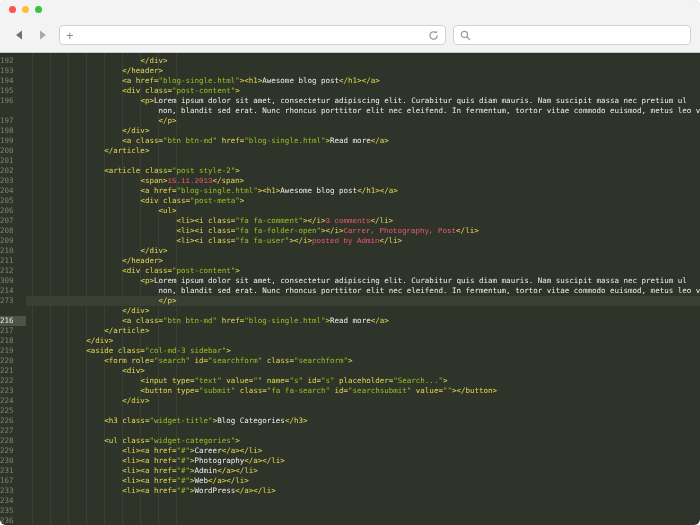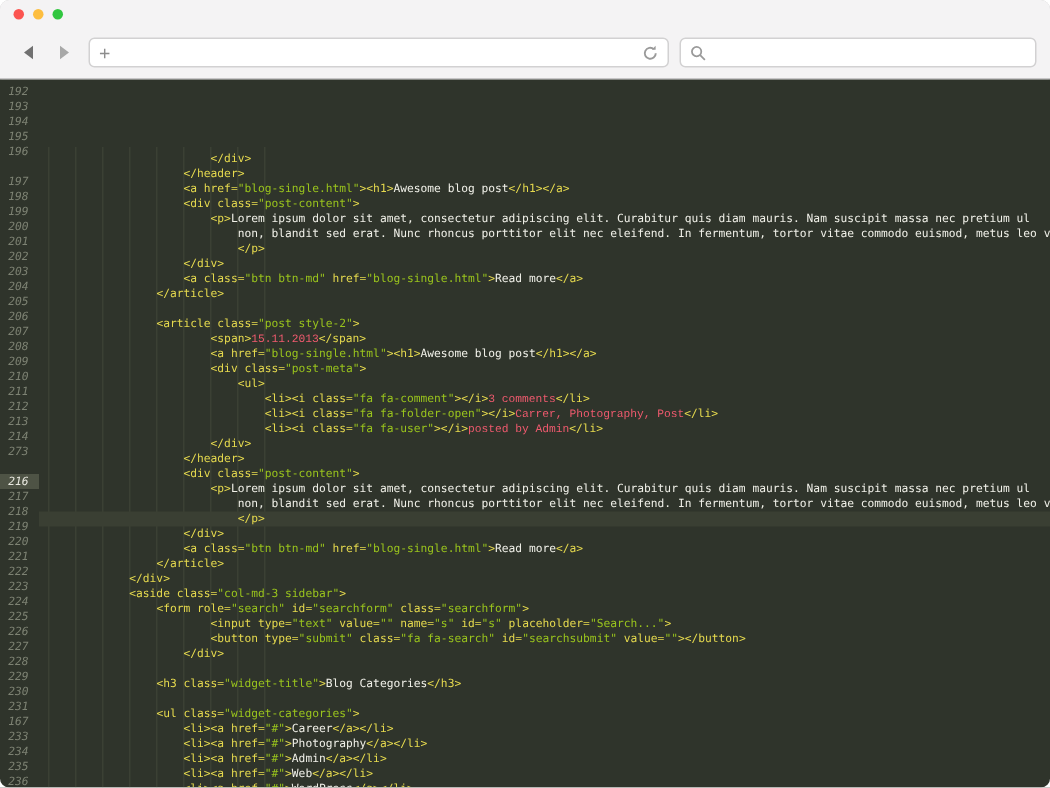--- a/index.html
+++ b/index.html
@@ -17,23 +17,23 @@
   .address-bar{flex:1.66 1 0;}
   .search-bar{flex:1 1 0;}
   .plus{font-size:13px;color:#8d8d8d;line-height:1;cursor:pointer;}
   .field input{flex:1;border:none;outline:none;background:transparent;font-family:"Liberation Sans",sans-serif;
                font-size:10px;color:#444;min-width:0;height:16px;}
   .refresh-btn{border:none;background:transparent;padding:0;margin-left:auto;display:flex;align-items:center;cursor:pointer;}
   
   .editor{flex:1;background:var(--bg,#2f342b);display:flex;overflow:hidden;font-family:"DejaVu Sans Mono",monospace;
           font-size:7.5px;line-height:10px;}
   .gutter{width:26px;flex:0 0 26px;padding-top:3px;color:var(--gutter-text,#7d8273);}
-  .gutter-line{height:10px;text-align:right;padding-right:7px;font-style:italic;}
+  .gutter-line{height:10px;padding-right:7px;}
   .gutter-line.active{background:var(--active-gutter-bg,#4e5345);color:var(--active-gutter-text,#e8e8df);}
-  .code{flex:1;position:relative;padding-top:3px;overflow:hidden;margin-top:45px;}
+  .code{flex:1;position:relative;padding-top:3px;overflow:hidden;}
   .guides{position:absolute;top:0;bottom:0;left:0;right:0;pointer-events:none;}
   .guide{position:absolute;top:0;bottom:0;width:1px;background:var(--guide,#3b4034);}
   .code-lines{position:relative;}
   .code-line{height:10px;white-space:pre;padding-left:6px;}
   .code-line.active{background:var(--active-line-bg,#3a3f33);}
   .tok-t{color:var(--tag,#e5d94e);}
   .tok-s{color:var(--string,#99c31d);}
   .tok-x{color:var(--text,#f0f0e8);}
   .tok-p{color:var(--accent,#ef5a6e);font-family:Liberation Mono, monospace;}
 </style>
@@ -97,21 +97,21 @@
         <div class="gutter-line">203</div>
         <div class="gutter-line">204</div>
         <div class="gutter-line">205</div>
         <div class="gutter-line">206</div>
         <div class="gutter-line">207</div>
         <div class="gutter-line">208</div>
         <div class="gutter-line">209</div>
         <div class="gutter-line">210</div>
         <div class="gutter-line">211</div>
         <div class="gutter-line">212</div>
-        <div class="gutter-line">213</div>
+        <div class="gutter-line">309</div>
         <div class="gutter-line">214</div>
         <div class="gutter-line">273</div>
         <div class="gutter-line"></div>
         <div class="gutter-line active">216</div>
         <div class="gutter-line">217</div>
         <div class="gutter-line">218</div>
         <div class="gutter-line">219</div>
         <div class="gutter-line">220</div>
         <div class="gutter-line">221</div>
         <div class="gutter-line">222</div>
@@ -167,20 +167,21 @@
           <div class="code-line"><span>                    </span><span class="tok-t">&lt;div class=</span><span class="tok-s">"post-content"</span><span class="tok-t">&gt;</span></div>
           <div class="code-line"><span>                        </span><span class="tok-t">&lt;p&gt;</span><span class="tok-x">Lorem ipsum dolor sit amet, consectetur adipiscing elit. Curabitur quis diam mauris. Nam suscipit massa nec pretium ul</span></div>
           <div class="code-line"><span>                            </span><span class="tok-x">non, blandit sed erat. Nunc rhoncus porttitor elit nec eleifend. In fermentum, tortor vitae commodo euismod, metus leo ve</span></div>
           <div class="code-line active"><span>                            </span><span class="tok-t">&lt;/p&gt;</span></div>
           <div class="code-line"><span>                    </span><span class="tok-t">&lt;/div&gt;</span></div>
           <div class="code-line"><span>                    </span><span class="tok-t">&lt;a class=</span><span class="tok-s">"btn btn-md"</span><span class="tok-t"> href=</span><span class="tok-s">"blog-single.html"</span><span class="tok-t">&gt;</span><span class="tok-x">Read more</span><span class="tok-t">&lt;/a&gt;</span></div>
           <div class="code-line"><span>                </span><span class="tok-t">&lt;/article&gt;</span></div>
           <div class="code-line"><span>            </span><span class="tok-t">&lt;/div&gt;</span></div>
           <div class="code-line"><span>            </span><span class="tok-t">&lt;aside class=</span><span class="tok-s">"col-md-3 sidebar"</span><span class="tok-t">&gt;</span></div>
           <div class="code-line"><span>                </span><span class="tok-t">&lt;form role=</span><span class="tok-s">"search"</span><span class="tok-t"> id=</span><span class="tok-s">"searchform"</span><span class="tok-t"> class=</span><span class="tok-s">"searchform"</span><span class="tok-t">&gt;</span></div>
+          <div class="code-line"><span>                    </span><span class="tok-t">&lt;div&gt;</span></div>
           <div class="code-line"><span>                        </span><span class="tok-t">&lt;input type=</span><span class="tok-s">"text"</span><span class="tok-t"> value=</span><span class="tok-s">""</span><span class="tok-t"> name=</span><span class="tok-s">"s"</span><span class="tok-t"> id=</span><span class="tok-s">"s"</span><span class="tok-t"> placeholder=</span><span class="tok-s">"Search..."</span><span class="tok-t">&gt;</span></div>
           <div class="code-line"><span>                        </span><span class="tok-t">&lt;button type=</span><span class="tok-s">"submit"</span><span class="tok-t"> class=</span><span class="tok-s">"fa fa-search"</span><span class="tok-t"> id=</span><span class="tok-s">"searchsubmit"</span><span class="tok-t"> value=</span><span class="tok-s">""</span><span class="tok-t">&gt;&lt;/button&gt;</span></div>
           <div class="code-line"><span>                    </span><span class="tok-t">&lt;/div&gt;</span></div>
           <div class="code-line"><span></span></div>
           <div class="code-line"><span>                </span><span class="tok-t">&lt;h3 class=</span><span class="tok-s">"widget-title"</span><span class="tok-t">&gt;</span><span class="tok-x">Blog Categories</span><span class="tok-t">&lt;/h3&gt;</span></div>
           <div class="code-line"><span></span></div>
           <div class="code-line"><span>                </span><span class="tok-t">&lt;ul class=</span><span class="tok-s">"widget-categories"</span><span class="tok-t">&gt;</span></div>
           <div class="code-line"><span>                    </span><span class="tok-t">&lt;li&gt;&lt;a href=</span><span class="tok-s">"#"</span><span class="tok-t">&gt;</span><span class="tok-x">Career</span><span class="tok-t">&lt;/a&gt;&lt;/li&gt;</span></div>
           <div class="code-line"><span>                    </span><span class="tok-t">&lt;li&gt;&lt;a href=</span><span class="tok-s">"#"</span><span class="tok-t">&gt;</span><span class="tok-x">Photography</span><span class="tok-t">&lt;/a&gt;&lt;/li&gt;</span></div>
           <div class="code-line"><span>                    </span><span class="tok-t">&lt;li&gt;&lt;a href=</span><span class="tok-s">"#"</span><span class="tok-t">&gt;</span><span class="tok-x">Admin</span><span class="tok-t">&lt;/a&gt;&lt;/li&gt;</span></div>

